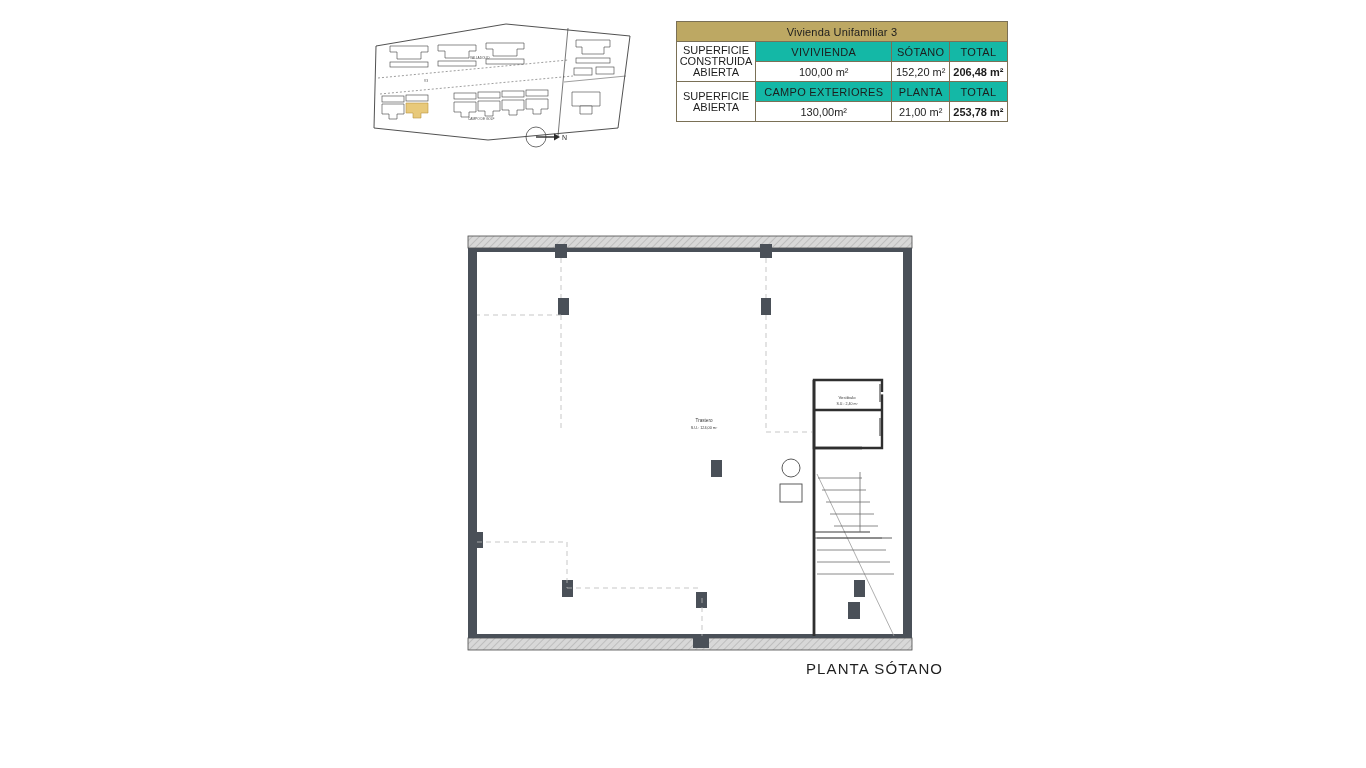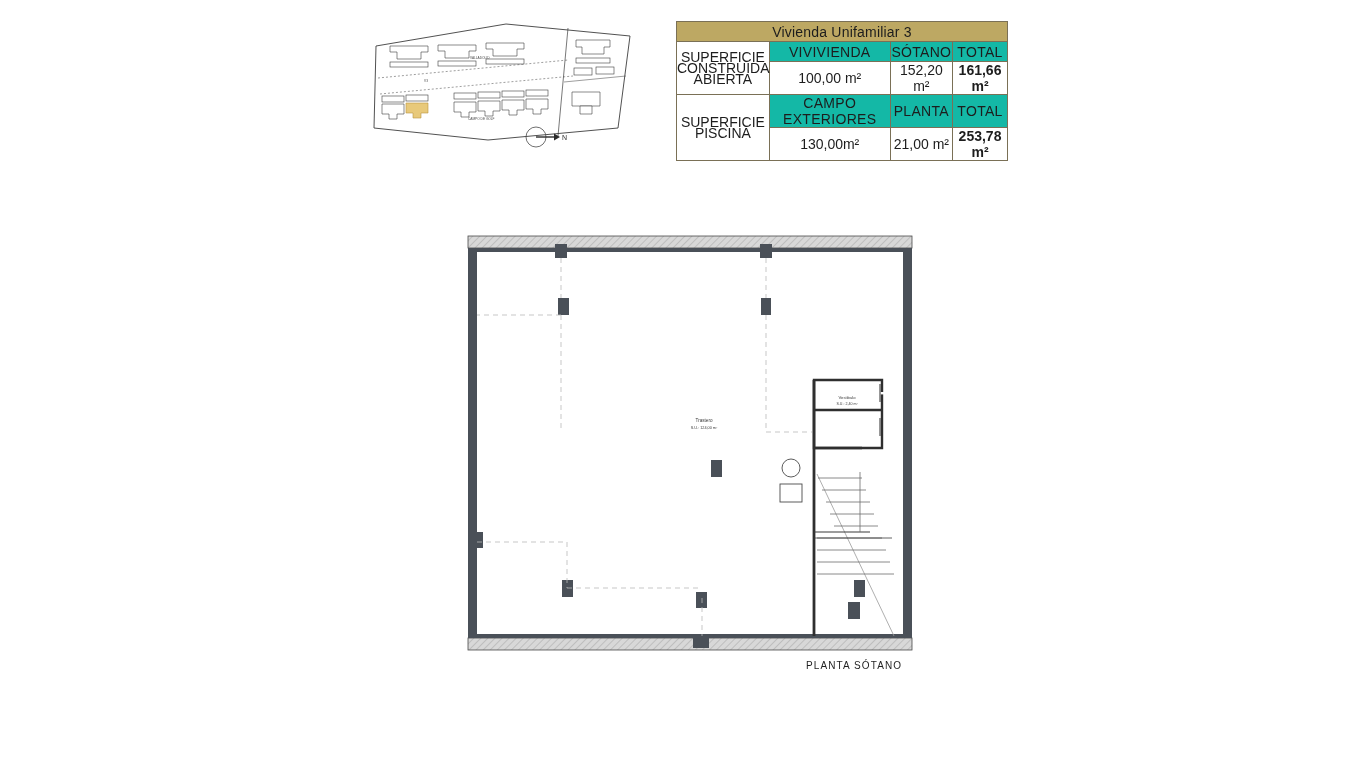--- a/index.html
+++ b/index.html
@@ -49,21 +49,21 @@
     width: 332px;
     border-collapse: collapse;
     background: #ffffff;
     border: 1px solid #6d6247;
   }
   #areas-table td, #areas-table th {
     border: 1px solid #7a7056;
     padding: 0;
     text-align: center;
     vertical-align: middle;
-    font-size: 14px;
+    font-size: 11px;
     color: #1d1d1d;
     height: 19px;
   }
   .tbl-title {
     background: #bda863;
     color: #ffffff;
     font-size: 9.5px;
     letter-spacing: .2px;
     height: 17px;
   }
@@ -102,21 +102,21 @@
 
   .plan-txt {
     font-family: "Liberation Sans", sans-serif;
     fill: #3b3b3b;
   }
 
   #plan-caption {
     position: absolute;
     left: 806px;
     top: 660px;
-    font-size: 10px;
+    font-size: 15px;
     letter-spacing: 1.1px;
     color: #1f1f1f;
   }
 </style>
 </head>
 <body>
 
 <div id="site-key">
   <svg viewBox="0 0 270 130" width="270" height="130">
     <g fill="none" stroke="#3d3d3d" stroke-width="0.7">
@@ -188,24 +188,24 @@
   </tr>
   <tr>
     <td class="tbl-rowlabel" rowspan="2">SUPERFICIE CONSTRUIDA ABIERTA</td>
     <td class="tbl-head">VIVIVIENDA</td>
     <td class="tbl-head">SÓTANO</td>
     <td class="tbl-head">TOTAL</td>
   </tr>
   <tr>
     <td class="tbl-val">100,00 m²</td>
     <td class="tbl-val">152,20 m²</td>
-    <td class="tbl-val tbl-total">161,66 m²</td>
+    <td class="tbl-val tbl-total">206,48 m²</td>
   </tr>
   <tr>
-    <td class="tbl-rowlabel" rowspan="2">SUPERFICIE PISCINA</td>
+    <td class="tbl-rowlabel" rowspan="2">SUPERFICIE ABIERTA</td>
     <td class="tbl-head">CAMPO EXTERIORES</td>
     <td class="tbl-head">PLANTA</td>
     <td class="tbl-head">TOTAL</td>
   </tr>
   <tr>
     <td class="tbl-val">130,00m²</td>
     <td class="tbl-val">21,00 m²</td>
     <td class="tbl-val tbl-total">253,78 m²</td>
   </tr>
 </tbody>

